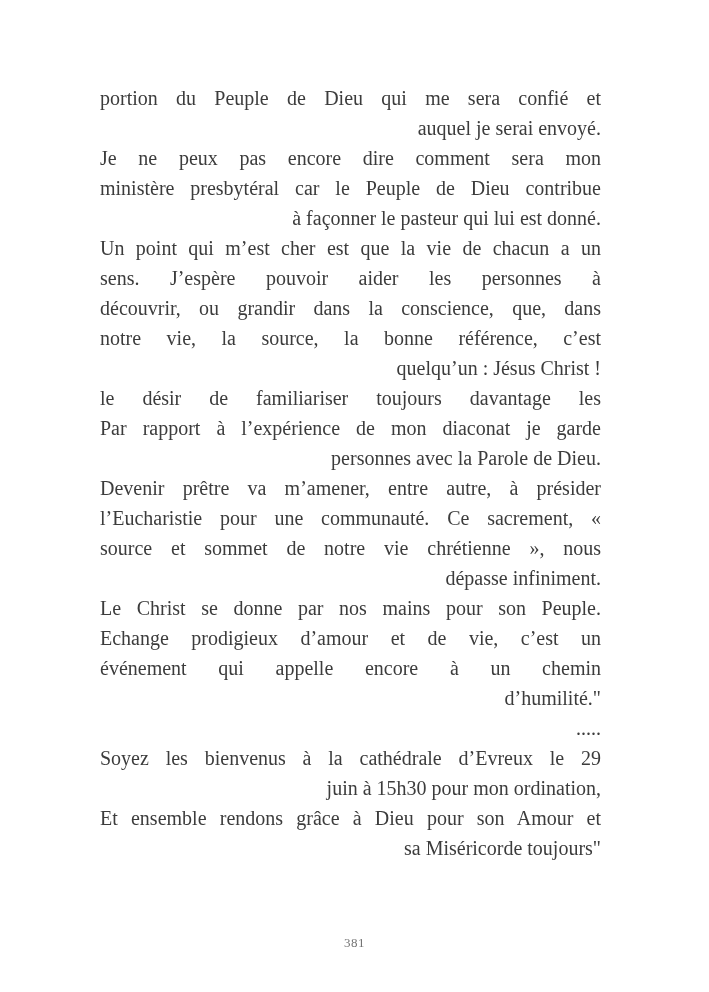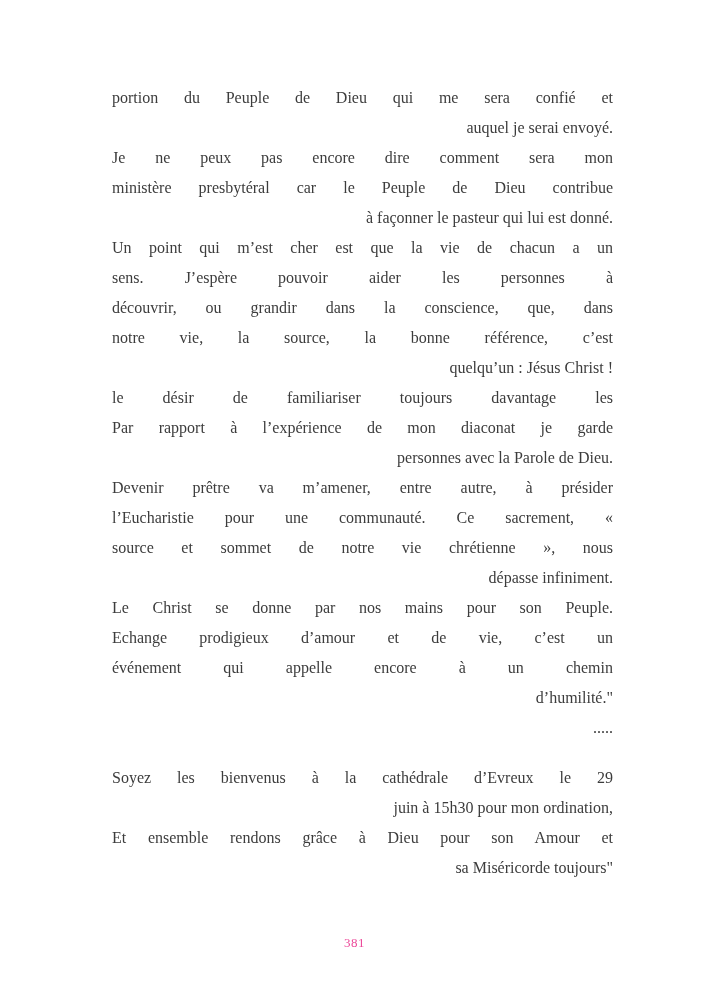--- a/index.html
+++ b/index.html
@@ -10,32 +10,32 @@
     width: 709px;
     height: 992px;
     background: #ffffff;
     position: relative;
     overflow: hidden;
     font-family: "Liberation Serif", "DejaVu Serif", serif;
     color: #3c3c3c;
   }
   .text-block {
     position: absolute;
-    left: 112px;
+    left: 100px;
     top: 83px;
     width: 501px;
-    font-size: 16px;
+    font-size: 20px;
     line-height: 30px;
   }
   p.para {
     margin: 0;
     padding: 0;
   }
   p.para.gap {
-    margin-top: 20px;
+    margin-top: 0;
   }
   .line {
     display: block;
     white-space: normal;
   }
   .line.just {
     text-align: justify;
     text-align-last: justify;
     -moz-text-align-last: justify;
   }
@@ -43,21 +43,21 @@
     text-align: right;
   }
   .page-number {
     position: absolute;
     top: 936px;
     left: 0;
     width: 100%;
     text-align: center;
     font-size: 13px;
     line-height: 14px;
-    color: #ec4899;
+    color: #737373;
     letter-spacing: 0.5px;
   }
 </style>
 </head>
 <body>
 
 <div class="text-block">
     <p class="para">
       <span class="line just">portion du Peuple de Dieu qui me sera confié et</span>
       <span class="line last">auquel je serai envoyé.</span>

